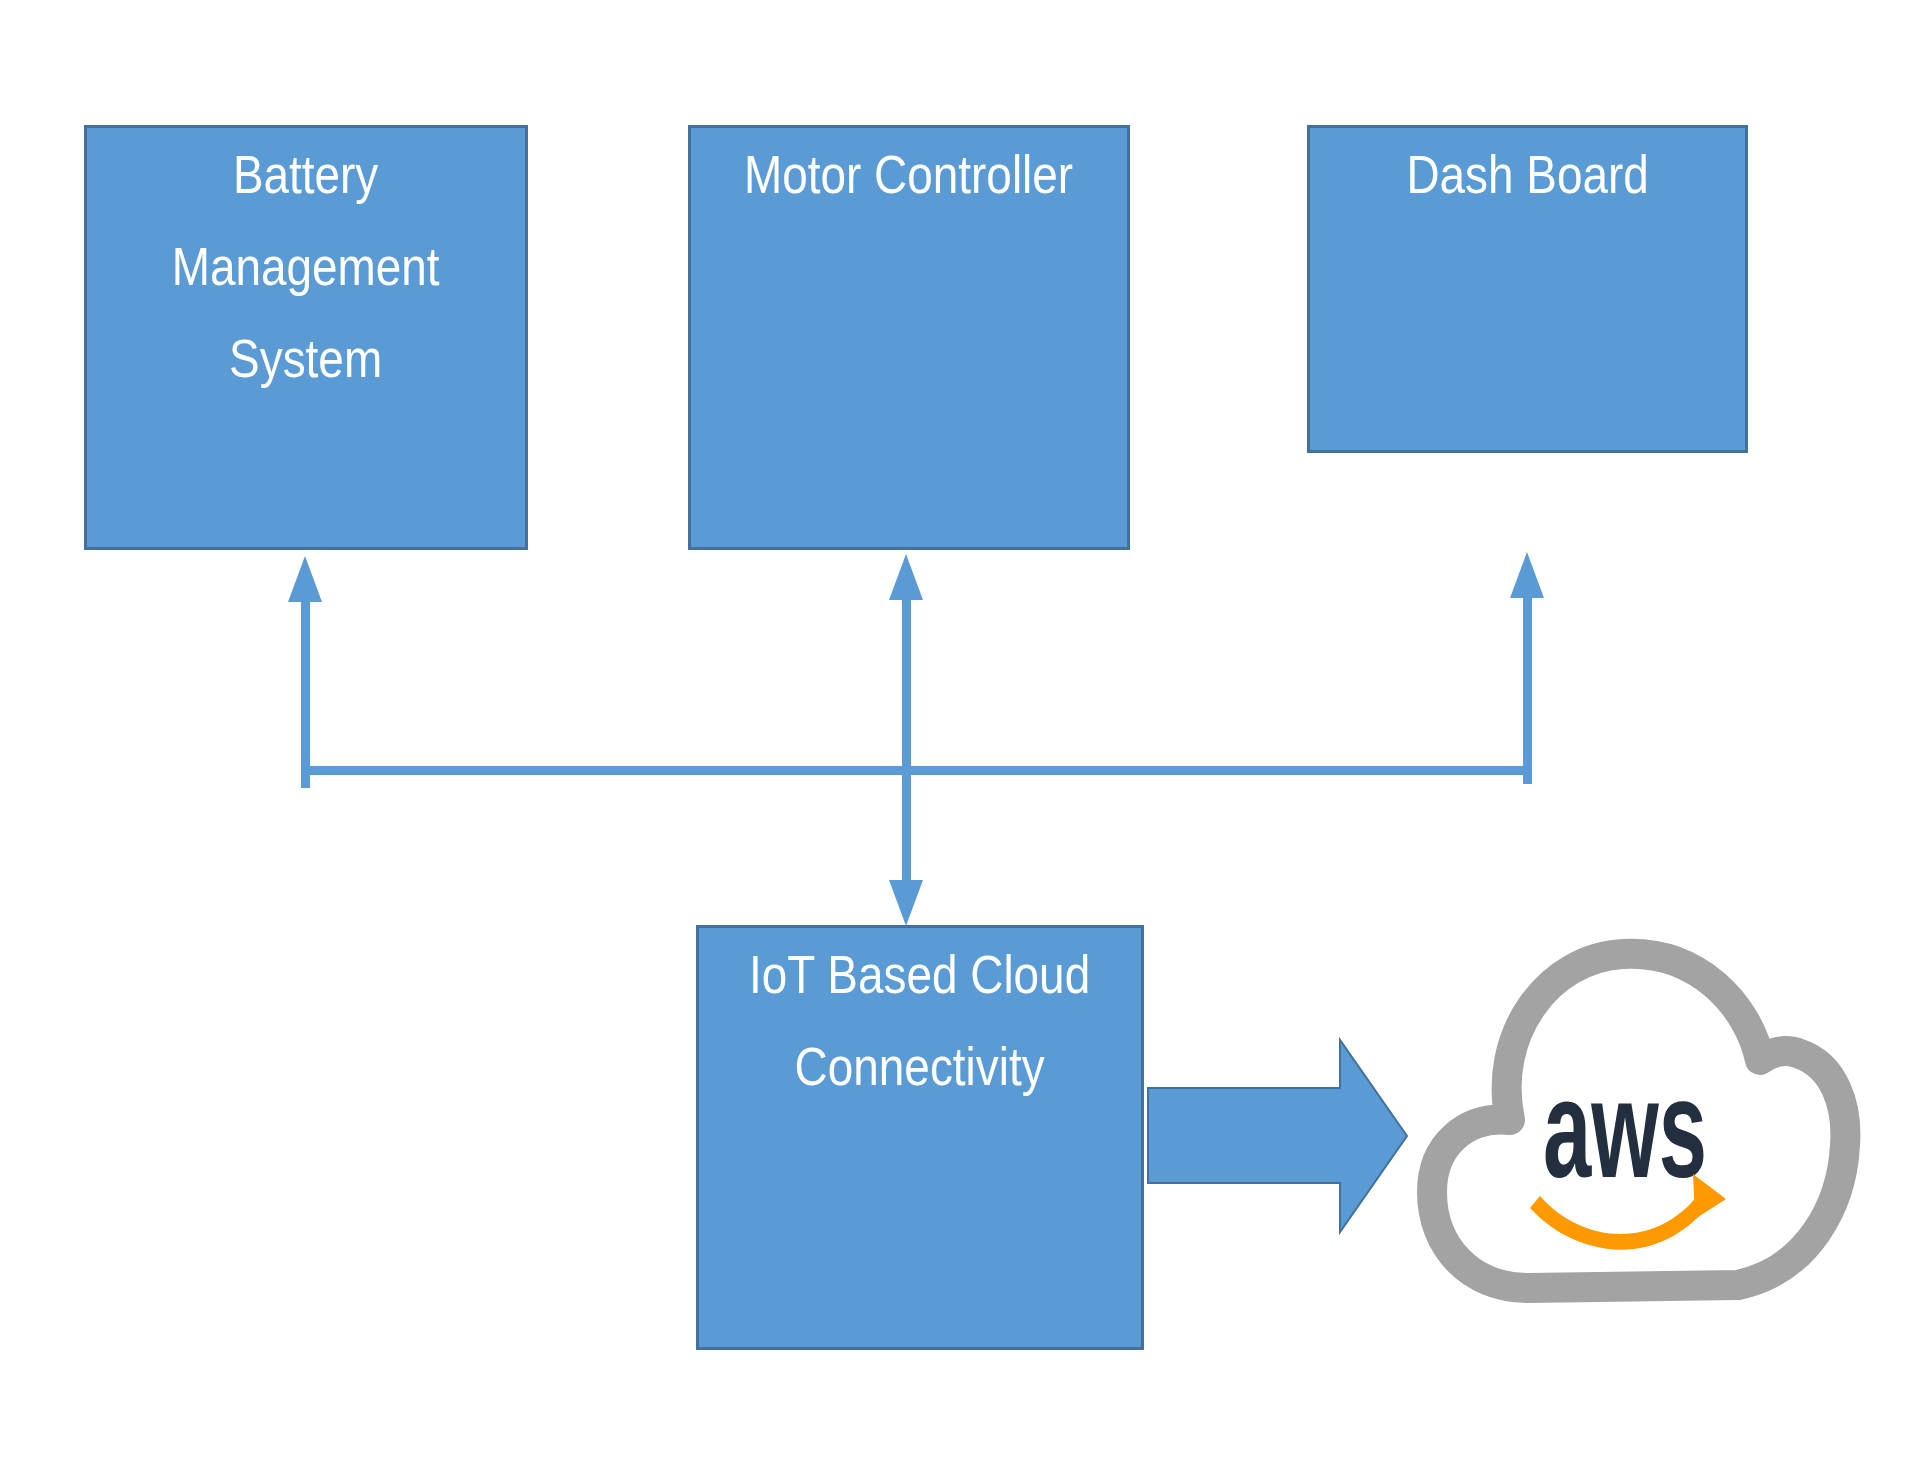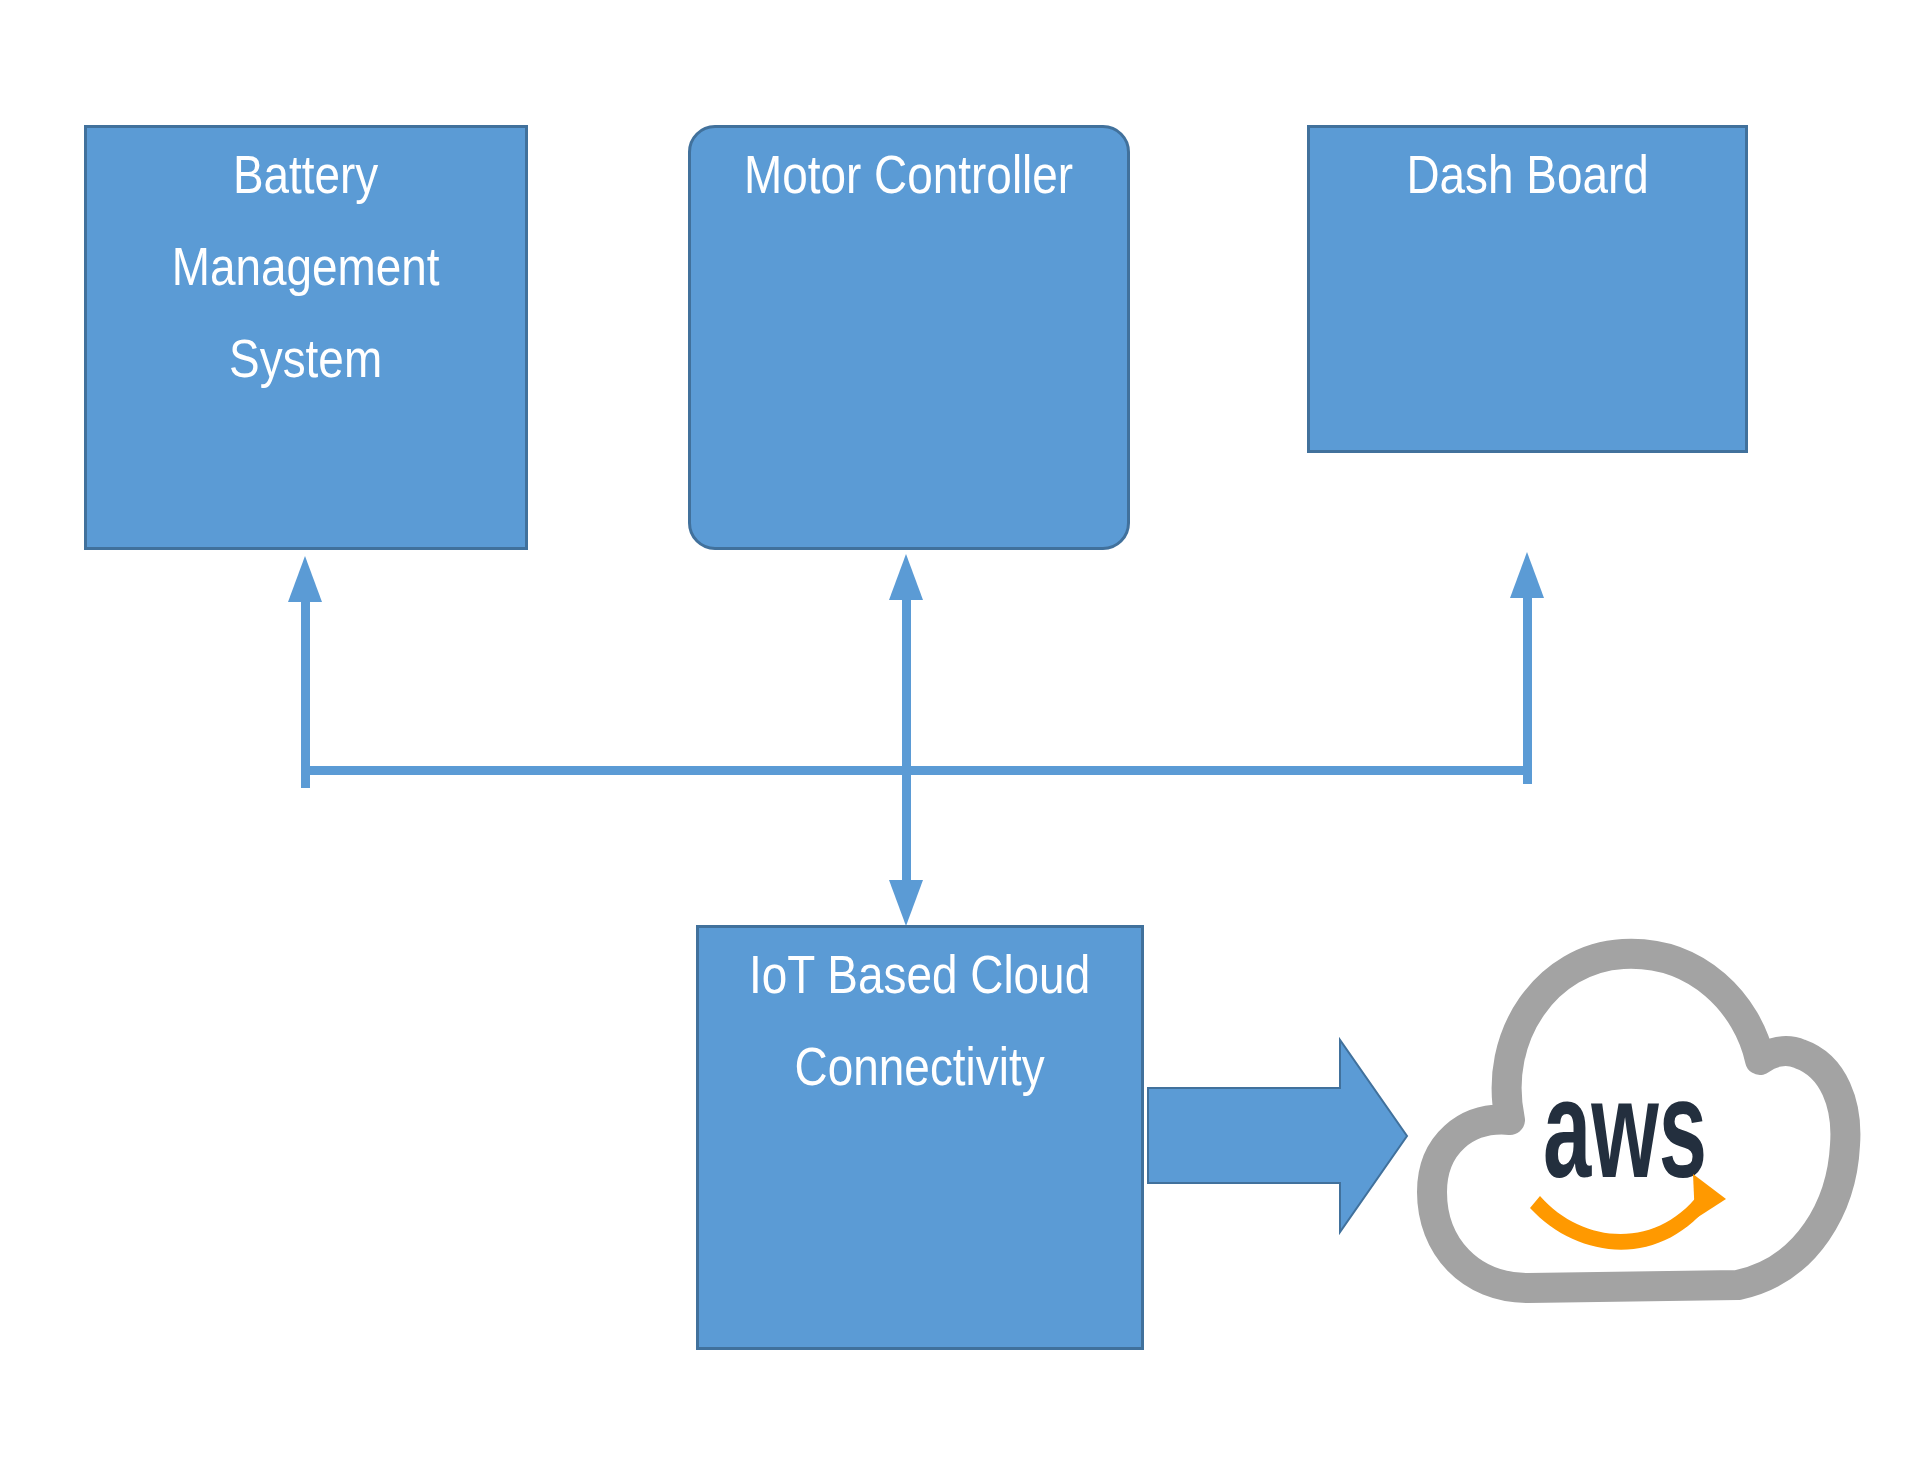--- a/index.html
+++ b/index.html
@@ -26,21 +26,21 @@
   }
   .node-label {
     color: var(--text-white, #ffffff);
     font-size: 54px;
     line-height: 92px;
     text-align: center;
     transform: scaleX(0.85);
     white-space: nowrap;
   }
   #node-battery { left: 84px;   top: 125px; width: 444px; height: 425px; }
-  #node-motor   { left: 688px;  top: 125px; width: 442px; height: 425px; border-radius: 27px; }
+  #node-motor   { left: 688px;  top: 125px; width: 442px; height: 425px; }
   #node-dash    { left: 1307px; top: 125px; width: 441px; height: 328px; }
   #node-iot     { left: 696px;  top: 925px; width: 448px; height: 425px; }
 
   
   .c-shape { fill: var(--connector, #5b9bd5); }
   .block-arrow {
     fill: var(--connector, #5b9bd5);
     stroke: var(--box-border, #41719c);
     stroke-width: 2;
   }

